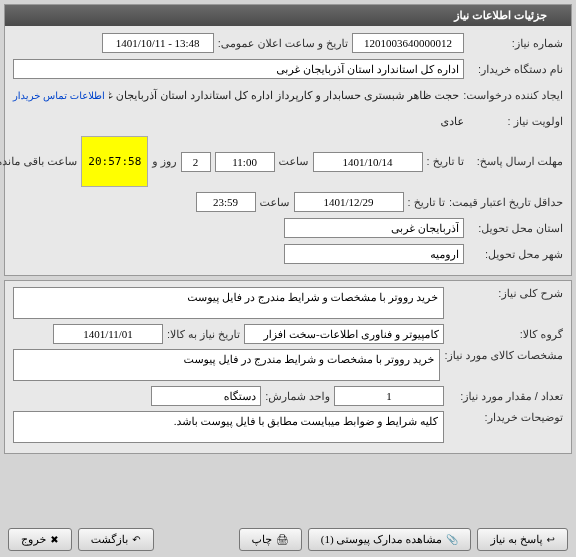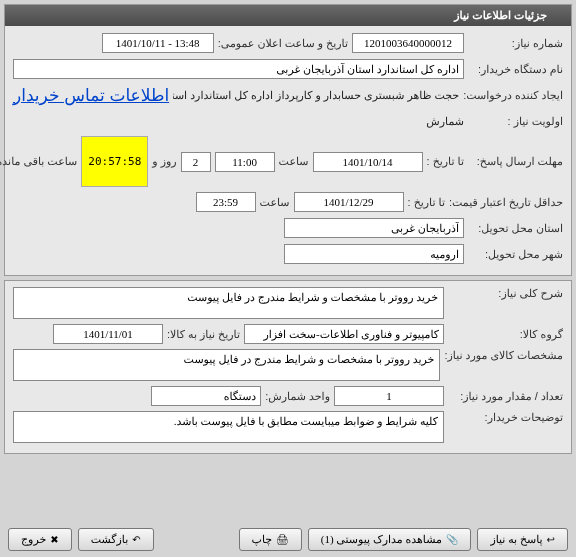--- a/index.html
+++ b/index.html
@@ -64,23 +64,22 @@
   resize: none;
   flex: 1;
 }
 .static-text {
   font-size: 11px;
   color: #222;
   padding: 2px 0;
 }
 .link {
   color: #0044cc;
-  text-decoration: underline;
   cursor: pointer;
-  font-size: 17px;
+  font-size: 10px;
 }
 .highlight {
   background: #ffff00;
   padding: 18px 6px;
   border: 1px solid #aaa;
   font-family: monospace;
   direction: ltr;
 }
 .footer {
   position: absolute;
@@ -130,21 +129,21 @@
     </div>
 
     <div class="row">
       <span class="label">ایجاد کننده درخواست:</span>
       <span class="static-text" style="flex:1; overflow:hidden; white-space:nowrap">حجت ظاهر شبستری حسابدار و کارپرداز اداره کل استاندارد استان آذربایجان غربی</span>
       <a class="link">اطلاعات تماس خریدار</a>
     </div>
 
     <div class="row">
       <span class="label">اولویت نیاز :</span>
-      <span class="static-text">شمارش</span>
+      <span class="static-text">عادی</span>
     </div>
 
     <div class="row">
       <span class="label">مهلت ارسال پاسخ:</span>
       <span class="label label-inline">تا تاریخ :</span>
       <input class="field w110" readonly="" value="1401/10/14" style="">
       <span class="label label-inline">ساعت</span>
       <input class="field w60" readonly="" value="11:00" style="">
       <input class="field" style="width: 30px;" readonly="" value="2">
       <span class="label label-inline">روز و</span>

